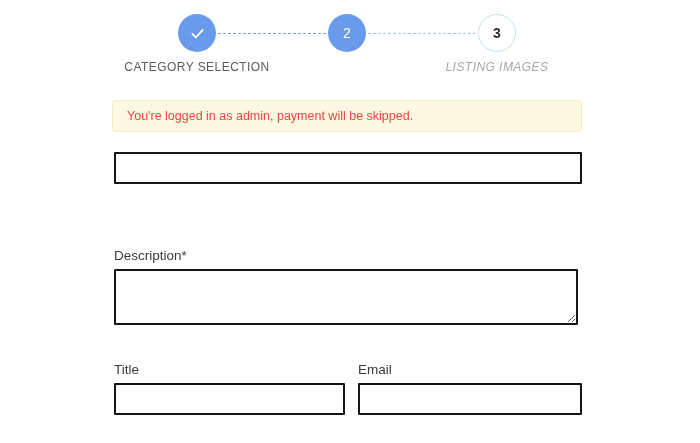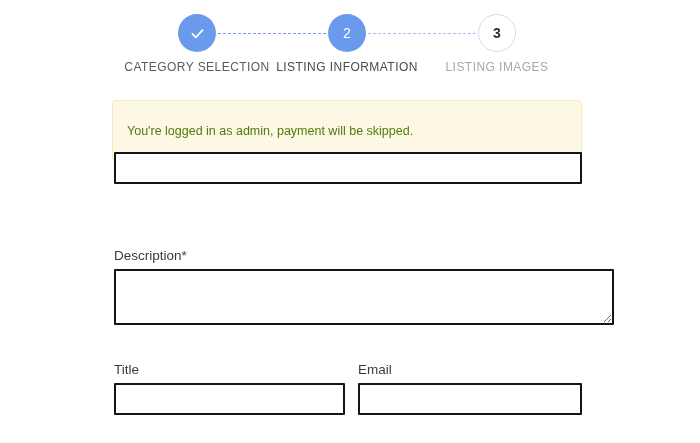--- a/index.html
+++ b/index.html
@@ -84,35 +84,35 @@
   .step-label {
     position: absolute;
     top: 0;
     font-size: 12px;
     letter-spacing: 0.45px;
     white-space: nowrap;
     transform: translateX(-50%);
   }
   .step-label-1 { left: 49px;  color: #5b5b5b; }
   .step-label-2 { left: 199px; color: #4a4a4a; }
-  .step-label-3 { left: 349px; color: #a8a8a8; }
+  .step-label-3 { left: 349px; color: #a8a8a8; font-style: italic; }
 
   
   .alert {
     position: absolute;
     left: 112px;
     top: 100px;
     width: 470px;
     box-sizing: border-box;
-    padding: 23px 14px;
+    padding: 8px 14px;
     background: #fcf8e3;
     border: 1px solid #f5eac4;
     border-radius: 4px;
     font-size: 12.5px;
-    color: #4d7c0f;
+    color: #ef4444;
   }
 
   
   .field {
     position: absolute;
   }
   .field-label {
     font-size: 13.5px;
     color: #3b3b3b;
     margin-bottom: 6px;
@@ -146,21 +146,21 @@
     background: #ffffff;
     font-family: "Liberation Sans", sans-serif;
     font-size: 13px;
     color: #222;
     padding: 6px 8px;
     outline: none;
     resize: both;
   }
 
   .field-title       { left: 114px; top: 152px; width: 468px; }
-  .field-description { left: 114px; top: 248px; width: 500px; }
+  .field-description { left: 114px; top: 248px; width: 464px; }
   .field-phone       { left: 114px; top: 362px; width: 231px; }
   .field-email       { left: 358px; top: 362px; width: 224px; }
 </style>
 </head>
 <body>
 
 <div class="page">
 
   <div class="stepper">
     <div class="step-track">
@@ -180,21 +180,20 @@
         <span class="step-num">2</span>
       </div>
 
       <div class="step step-3">
         <span class="step-num">3</span>
       </div>
     </div>
 
     <div class="step-labels">
       <span class="step-label step-label-1">CATEGORY SELECTION</span>
-      <span class="step-label step-label-2">LISTING INFORMATION</span>
       <span class="step-label step-label-3">LISTING IMAGES</span>
     </div>
   </div>
 
   <div class="alert">
     <span>You're logged in as admin, payment will be skipped.</span>
   </div>
 
   <div class="field field-title">
     <input class="text-input" type="text" value="" placeholder="" style="">

